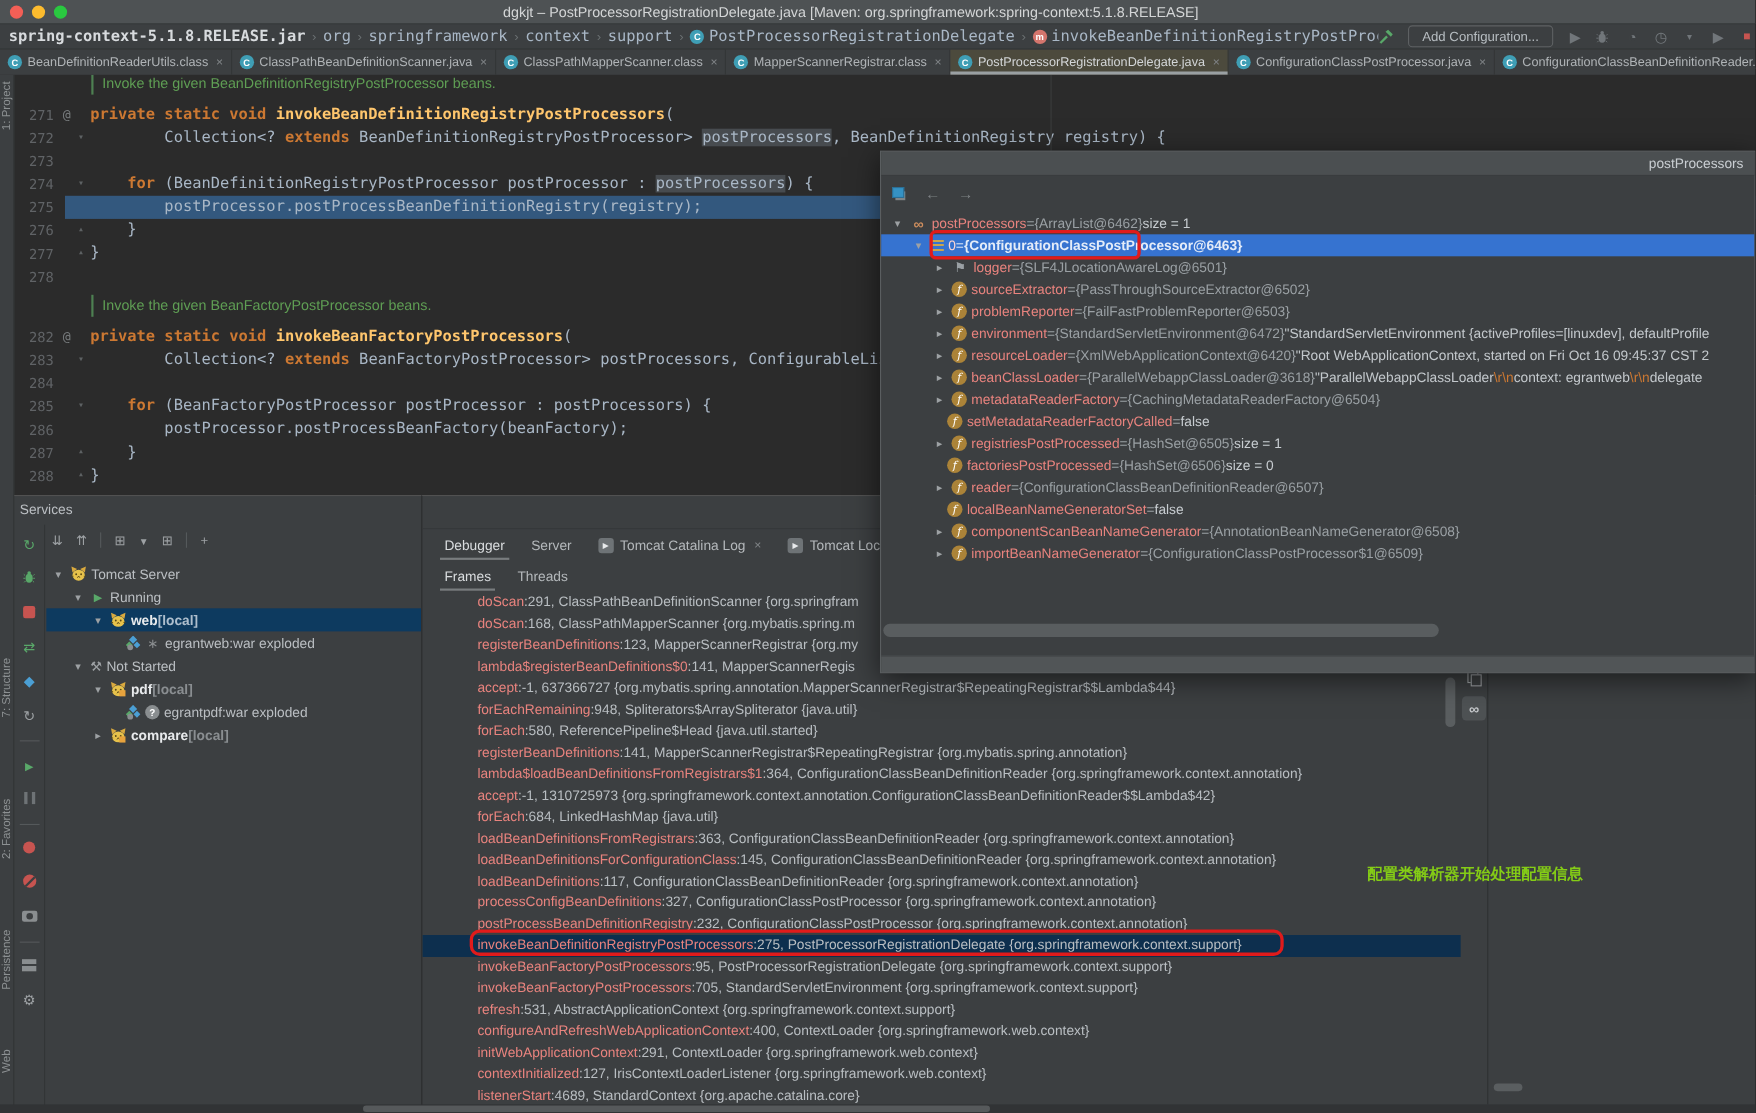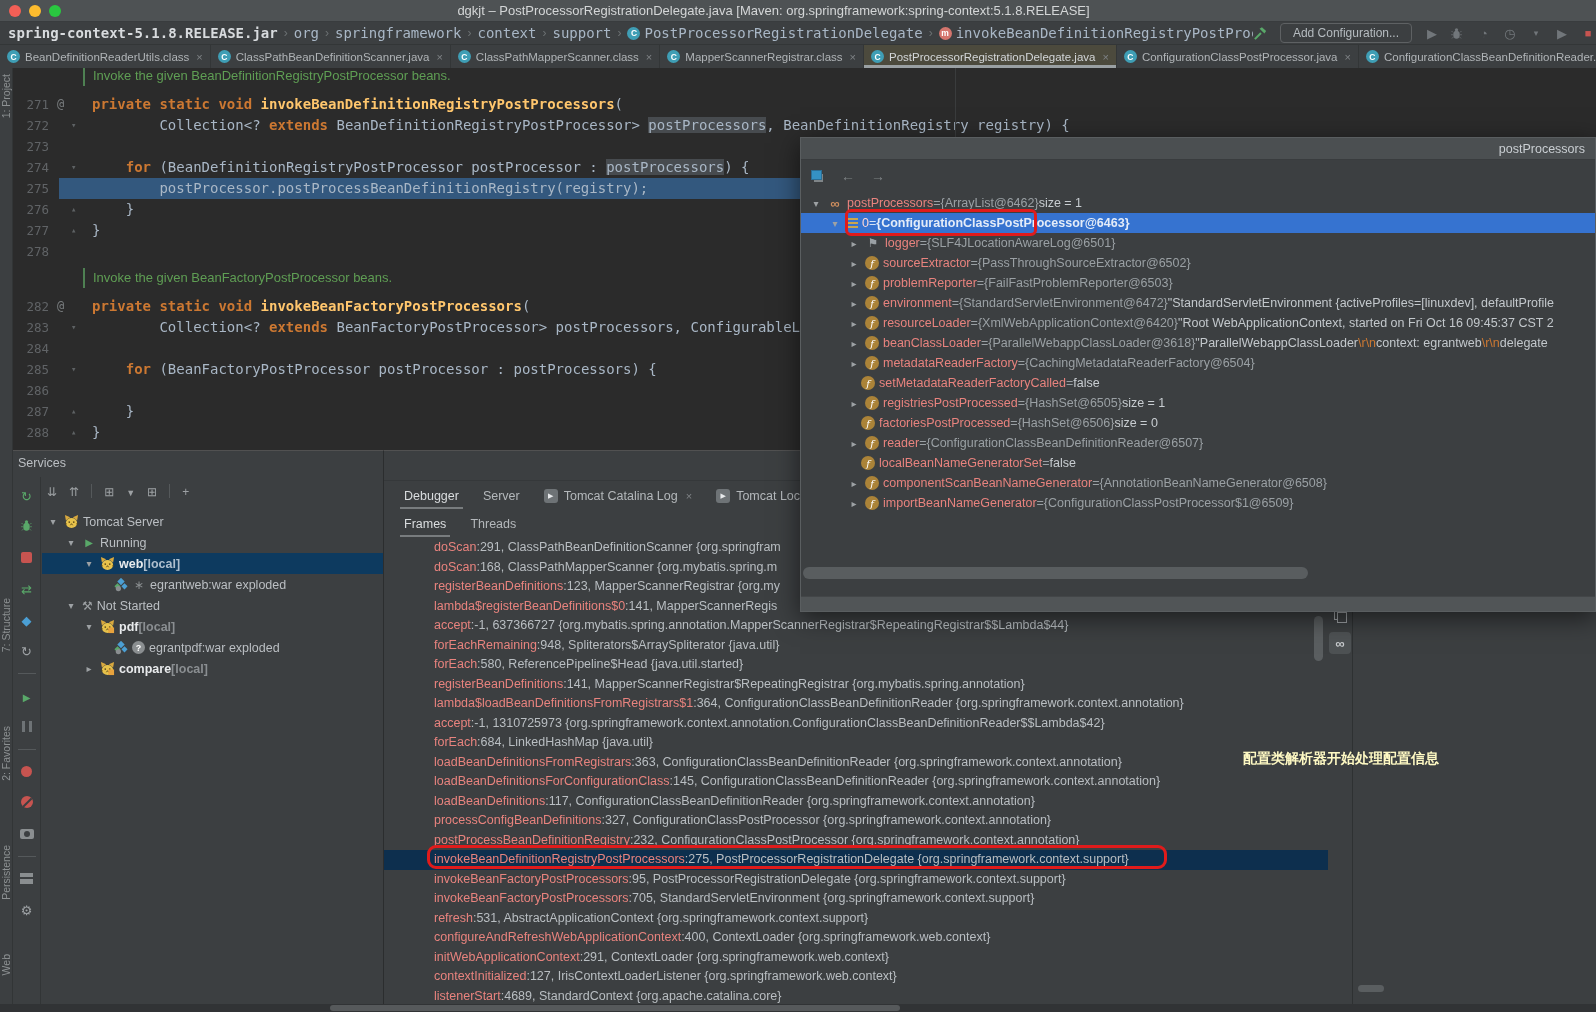--- a/index.html
+++ b/index.html
@@ -72,21 +72,21 @@
 
   
   #editor { position:absolute; left:13px; top:68px; width:1583px; height:382px; background:#2b2b2b; z-index:10; overflow:hidden; }
   #lines { position:relative; margin-top:-8px; }
   .cl { position:relative; height:21px; line-height:21px; white-space:pre;
         font-family:"DejaVu Sans Mono", monospace; font-size:14px; color:#a9b7c6; }
   .cl .ln { position:absolute; left:0; width:36px; text-align:right; color:#606366;
             font-size:12.5px; font-family:"DejaVu Sans Mono", monospace; }
   .cl .gut { position:absolute; left:44px; color:#787c7e; font-size:12px; }
   .cl .fold { position:absolute; left:58px; color:#5e6264; font-size:9px; }
-  .cl .code { position:absolute; left:79px; white-space:pre; }
+  .cl .code { position:absolute; left:69px; white-space:pre; }
   .cl.exec { background:linear-gradient(to right, transparent 46px, #33587e 46px); }
   .tk-k { color:#cc7832; font-weight:600; }
   .tk-m { color:#ffc66d; font-weight:600; }
   .tk-t { color:#a9b7c6; }
   .tk-hl { color:#a9b7c6; background:#474b4f; }
   .docrow { position:relative; height:34px; }
   .docrow .bar { position:absolute; left:70px; top:6px; width:2px; height:20px; background:#4e8052; }
   .docrow .dtext { position:absolute; left:80px; top:8px; font-size:13px; color:#5f9e54; }
   #marginline { position:absolute; left:955px; top:68px; width:1px; height:382px; background:#3a3c3d; z-index:11; }
 
@@ -152,21 +152,21 @@
   .vrow .seg-str { color:#c3c8cc; }
   .vrow .seg-esc { color:#cc7832; }
   .vrow .ic { margin-right:4px; }
   #pp-hthumb { position:absolute; left:2px; top:429px; width:505px; height:12px; background:#595d5f; border-radius:6px; }
   #pp-bottom { position:absolute; left:0; top:458px; width:100%; height:17px; background:#515557; border-top:1px solid #434648;}
 
   
   .redbox { position:absolute; border:3px solid #e01b1b; border-radius:9px; z-index:60; pointer-events:none; }
   #redbox-var { left:845px; top:209px; width:192px; height:27px; border-radius:6px; }
   #redbox-frame { left:427px; top:845px; width:740px; height:24px; }
-  #rednote { position:absolute; left:1243px; top:750px; z-index:60; color:#fef9c3; font-size:14px; font-weight:bold; white-space:nowrap; }
+  #rednote { position:absolute; left:1243px; top:786px; z-index:60; color:#84cc16; font-size:14px; font-weight:bold; white-space:nowrap; }
 
   svg { display:block; }
 </style>
 </head>
 <body>
 
 <div id="app">
 
   <div id="titlebar">
     <div class="tl">
@@ -287,21 +287,21 @@
         <div class="cl"><span class="ln">277</span><span class="fold">▴</span><span class="code"><span class="tk-t">}</span></span></div>
         <div class="cl"><span class="ln">278</span><span class="code"></span></div>
         <div class="docrow">
           <div class="bar"></div>
           <div class="dtext">Invoke the given BeanFactoryPostProcessor beans.</div>
         </div>
         <div class="cl"><span class="ln">282</span><span class="gut">@</span><span class="code"><span class="tk-k">private static void </span><span class="tk-m">invokeBeanFactoryPostProcessors</span><span class="tk-t">(</span></span></div>
         <div class="cl"><span class="ln">283</span><span class="fold">▾</span><span class="code"><span class="tk-t">        Collection&lt;? </span><span class="tk-k">extends</span><span class="tk-t"> BeanFactoryPostProcessor&gt; postProcessors, ConfigurableListableBeanFactory beanFactory) {</span></span></div>
         <div class="cl"><span class="ln">284</span><span class="code"></span></div>
         <div class="cl"><span class="ln">285</span><span class="fold">▾</span><span class="code"><span class="tk-t">    </span><span class="tk-k">for</span><span class="tk-t"> (BeanFactoryPostProcessor postProcessor : postProcessors) {</span></span></div>
-        <div class="cl"><span class="ln">286</span></div>
+        <div class="cl"><span class="ln">286</span><span class="code"><span class="tk-t">        postProcessor.postProcessBeanFactory(beanFactory);</span></span></div>
         <div class="cl"><span class="ln">287</span><span class="fold">▴</span><span class="code"><span class="tk-t">    }</span></span></div>
         <div class="cl"><span class="ln">288</span><span class="fold">▴</span><span class="code"><span class="tk-t">}</span></span></div>
       </div>
   </div>
   <div id="marginline"></div>
 
   <div id="leftstripe">
       <div class="stripelabel" style="top: 6px;">1: Project</div>
       <div class="stripelabel" style="top: 530px;">7: Structure</div>
       <div class="stripelabel" style="top: 658px;">2: Favorites</div>

